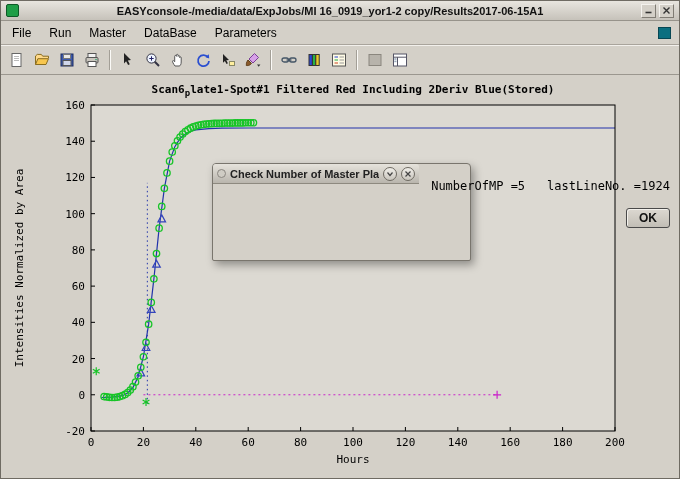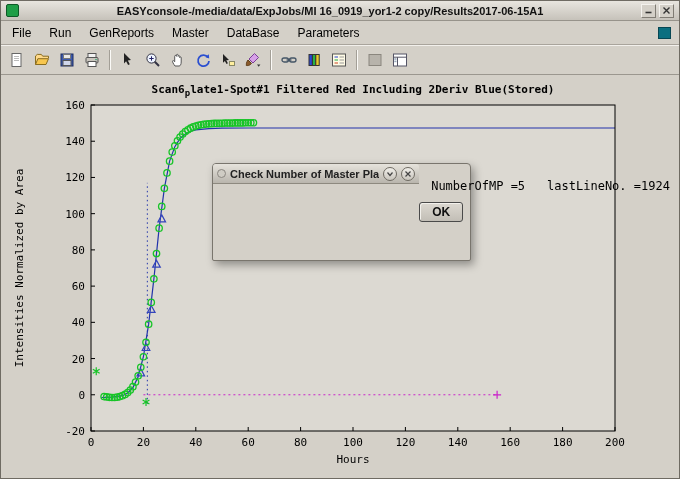--- a/index.html
+++ b/index.html
@@ -80,21 +80,21 @@
   .dlg-title {
     flex: 1; font: bold 11px "Liberation Sans", sans-serif; color: #222;
     white-space: nowrap; overflow: hidden;
   }
   .dlg-btn {
     width: 14px; height: 14px; border-radius: 50%; flex: 0 0 auto;
     background: linear-gradient(#f0eee9, #c9c5bd);
     border: 1px solid #6e6a62;
     display: flex; align-items: center; justify-content: center;
   }
-  .dialog-body { flex: 1; display: flex; flex-direction: column; align-items: flex-start; }
+  .dialog-body { flex: 1; display: flex; flex-direction: column; align-items: flex-end; gap: 6px; }
   .dlg-fields {
     width: 100%;
     display: flex; gap: 22px; padding: 15px 0 0 12px;
     font: 12px "DejaVu Sans Mono", monospace; color: #000;
     white-space: nowrap;
   }
   .ok-btn {
     margin-top: 9px; width: 44px; height: 20px;
     background: linear-gradient(#dcd8d1, #c2beb6);
     border: 1px solid #4a4a4a; border-radius: 3px;
@@ -118,21 +118,20 @@
     <button class="win-btn">
       <svg width="9" height="9" viewBox="0 0 9 9">
           <path d="M1.5 1.5l6 6M7.5 1.5l-6 6" stroke="#333" stroke-width="1.4" fill="none"></path>
         </svg>
     </button>
   </div>
 
   <div class="menubar">
     <span class="menu-item">File</span>
     <span class="menu-item">Run</span>
-    <span class="menu-item">GenReports</span>
     <span class="menu-item">Master</span>
     <span class="menu-item">DataBase</span>
     <span class="menu-item">Parameters</span>
     <span class="menubar-badge"></span>
   </div>
 
   <div class="toolbar" id="toolbar">
       <button class="tbtn">
         <svg width="18" height="18" viewBox="0 0 18 18">
           <rect x="4" y="2.5" width="9" height="13" fill="#fff" stroke="#666"></rect>

